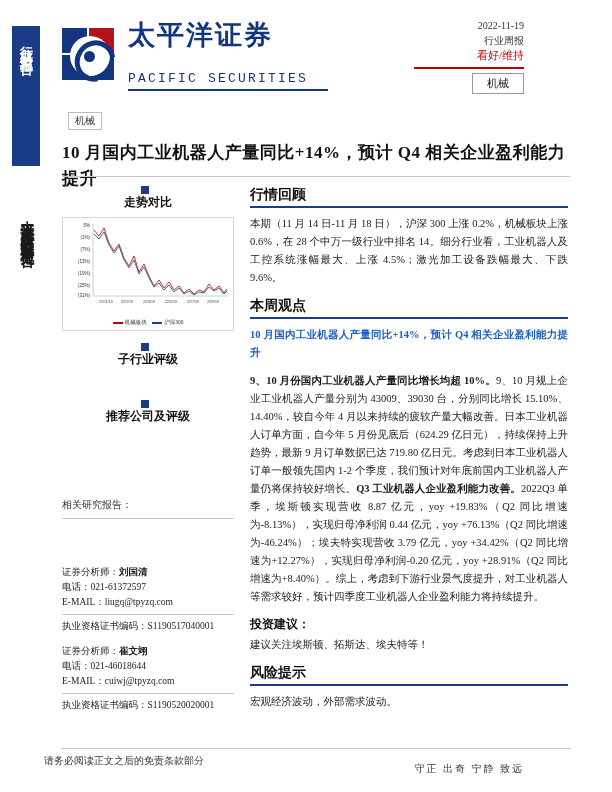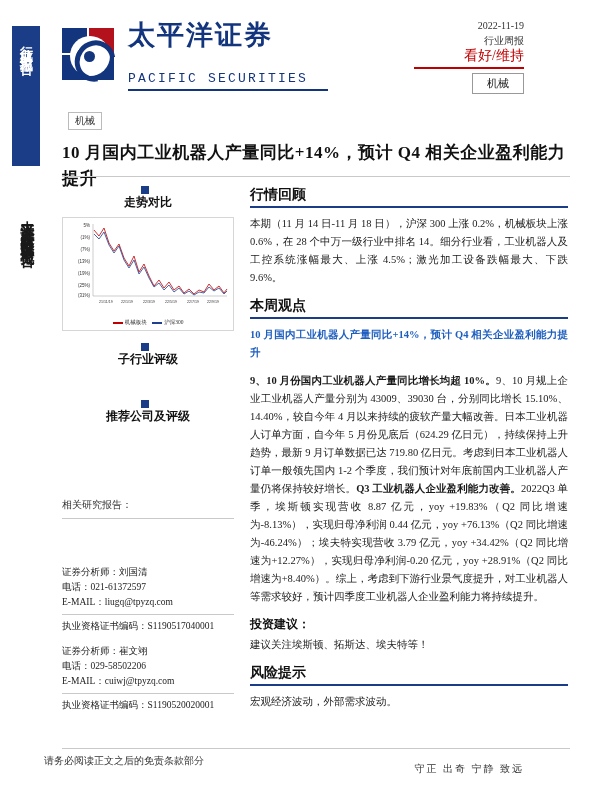--- a/index.html
+++ b/index.html
@@ -142,21 +142,21 @@
     position: absolute;
     right: 24px;
     top: 18px;
     text-align: right;
     font-size: 10px;
     line-height: 15px;
     color: #333;
   }
   .header-right .rating {
     color: #c00000;
-    font-size: 14px;
+    font-size: 11px;
   }
   .header-right .red-rule {
     width: 110px;
     height: 2px;
     background: #c00000;
     margin: 4px 0 4px auto;
   }
   .sector-box {
     display: inline-block;
     border: 1px solid #999;
@@ -256,21 +256,21 @@
     font-size: 10px;
     line-height: 16px;
     color: #333;
   }
   .analyst {
     margin-top: 10px;
     font-size: 9.5px;
     line-height: 15px;
     color: #222;
   }
-  .analyst .nm { font-weight: normal; }
+  .analyst .nm { font-weight: bold; }
   
   .rcol {
     position: absolute;
     left: 250px;
     top: 186px;
     width: 318px;
   }
   .r-head {
     font-size: 14px;
     font-weight: bold;
@@ -431,21 +431,21 @@
     <div class="analyst">
       <div><span>证券分析师：</span><span class="nm">刘国清</span></div>
       <div><span>电话：</span><span>021-61372597</span></div>
       <div><span>E-MAIL：</span><span>liugq@tpyzq.com</span></div>
       <div class="subhead-line" style="margin:4px 0 4px"></div>
       <div><span>执业资格证书编码：</span><span>S1190517040001</span></div>
     </div>
 
     <div class="analyst">
       <div><span>证券分析师：</span><span class="nm">崔文翊</span></div>
-      <div><span>电话：</span><span>029-58502206</span></div>
+      <div><span>电话：</span><span>021-46018644</span></div>
       <div><span>E-MAIL：</span><span>cuiwj@tpyzq.com</span></div>
       <div class="subhead-line" style="margin:4px 0 4px"></div>
       <div><span>执业资格证书编码：</span><span>S1190520020001</span></div>
     </div>
   </div>
 
   <div class="rcol">
     <div class="r-head">行情回顾</div>
     <div class="r-head-rule"></div>
     <div class="r-para">本期（11 月 14 日-11 月 18 日），沪深 300 上涨 0.2%，机械板块上涨 0.6%，在 28 个中万一级行业中排名 14。细分行业看，工业机器人及工控系统涨幅最大、上涨 4.5%；激光加工设备跌幅最大、下跌 9.6%。</div>

